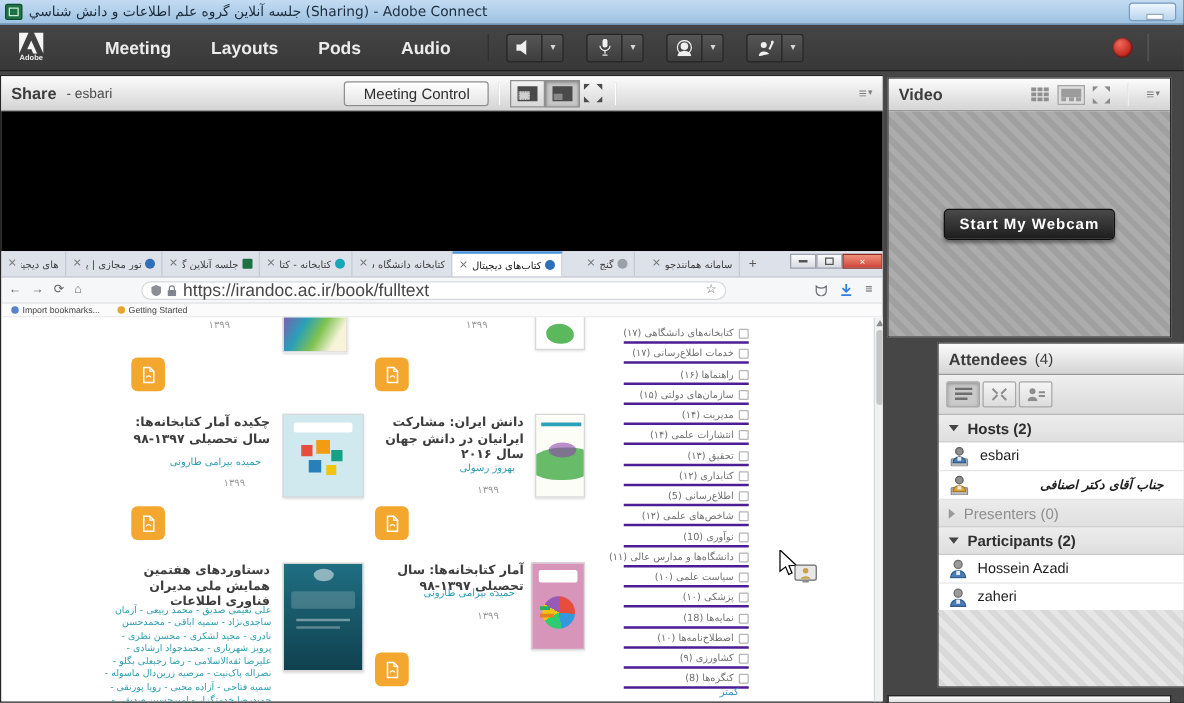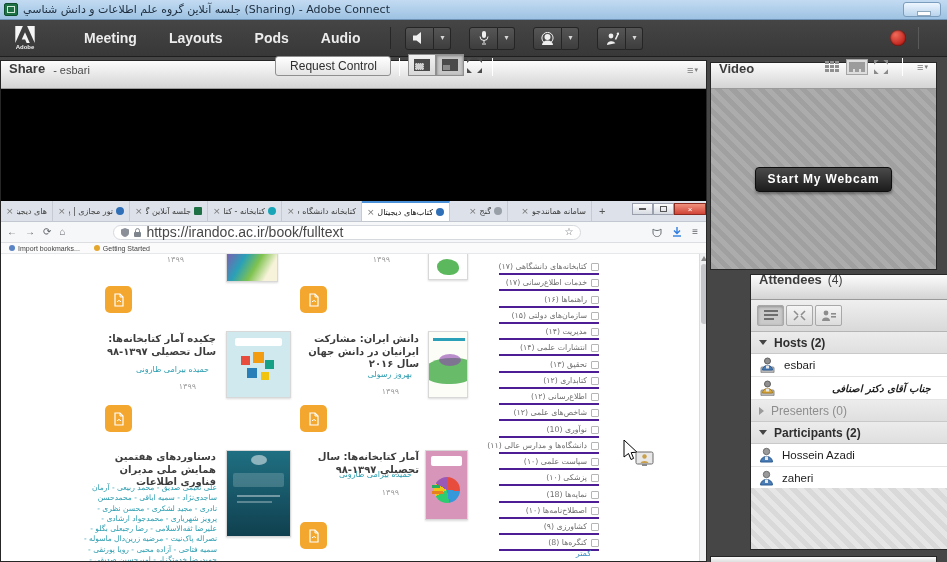--- a/index.html
+++ b/index.html
@@ -38,21 +38,21 @@
     border:1px solid #252525; border-left:none; border-radius:0 3px 3px 0;
     display:flex; align-items:center; justify-content:center; }
   .caret-glyph { color:#d8d8d8; font-size:8px; line-height:8px; }
   .record-dot { position:absolute; left:890px; top:30px; width:16px; height:16px; border-radius:50%;
     background:radial-gradient(circle at 35% 30%, #f06a5a, #c0241d 70%); box-shadow:0 0 2px #000 inset; }
   .mb-sep2 { position:absolute; left:918px; top:27px; width:1px; height:22px; background:#5a5a5a; }
 
   
   .pod { position:absolute; border:1px solid #262626; background:#e9e9e9; }
   .pod-header { height:26px; background:linear-gradient(#fcfcfc,#d4d4d4); border-bottom:1px solid #9a9a9a;
-    display:flex; align-items:flex-end; padding:12px 8px; }
+    display:flex; align-items:center; padding:12px 8px; }
   .pod-title { font-size:13px; font-weight:bold; color:#3c3c3c; }
   .pod-menu { margin-left:auto; display:flex; align-items:center; color:#7b7b7b; font-size:11px; gap:1px; }
   .pod-menu .caret-glyph { color:#7b7b7b; font-size:7px; }
 
   
   #share-pod { left:0; top:60px; width:707px; height:502px; }
   #share-pod .pod-header { height:28px; }
   .share-sub { font-size:11px; color:#4a4a4a; margin-left:8px; }
   .req-btn { margin-left:auto; width:116px; height:20px; background:linear-gradient(#ffffff,#e4e4e4);
     border:1px solid #8f8f8f; border-radius:3px; font-size:12px; color:#2e2e2e;
@@ -236,21 +236,21 @@
         </div>
     </div>
   </div>
   <div class="record-dot"></div>
   <div class="mb-sep2"></div>
 
   <div class="pod" id="share-pod">
     <div class="pod-header">
       <span class="pod-title">Share</span>
       <span class="share-sub">- esbari</span>
-      <div class="req-btn">Request Control</div>
+      <div class="req-btn">Meeting Control</div>
       <div class="hdr-sep"></div>
       <div class="view-toggle">
         <div class="vt-btn">
             <div class="mini-monitor"></div>
           </div>
         <div class="vt-btn active">
             <div class="mini-monitor solid"></div>
           </div>
       </div>
       <div class="fs-btn">
@@ -474,21 +474,21 @@
               </div>
             <div class="cat-row" style="top:104px">
                 <span class="cat-label fa" dir="rtl">تحقیق (۱۳)</span>
                 <span class="cat-check"></span>
               </div>
             <div class="cat-row" style="top:120px">
                 <span class="cat-label fa" dir="rtl">کتابداری (۱۲)</span>
                 <span class="cat-check"></span>
               </div>
             <div class="cat-row" style="top:136px">
-                <span class="cat-label fa" dir="rtl">اطلاع‌رسانی (۱۲)</span>
+                <span class="cat-label fa" dir="rtl">اطلاع‌رسانی (5)</span>
                 <span class="cat-check"></span>
               </div>
             <div class="cat-row" style="top:152px">
                 <span class="cat-label fa" dir="rtl">شاخص‌های علمی (۱۲)</span>
                 <span class="cat-check"></span>
               </div>
             <div class="cat-row" style="top:169px">
                 <span class="cat-label fa" dir="rtl">نوآوری (10)</span>
                 <span class="cat-check"></span>
               </div>

